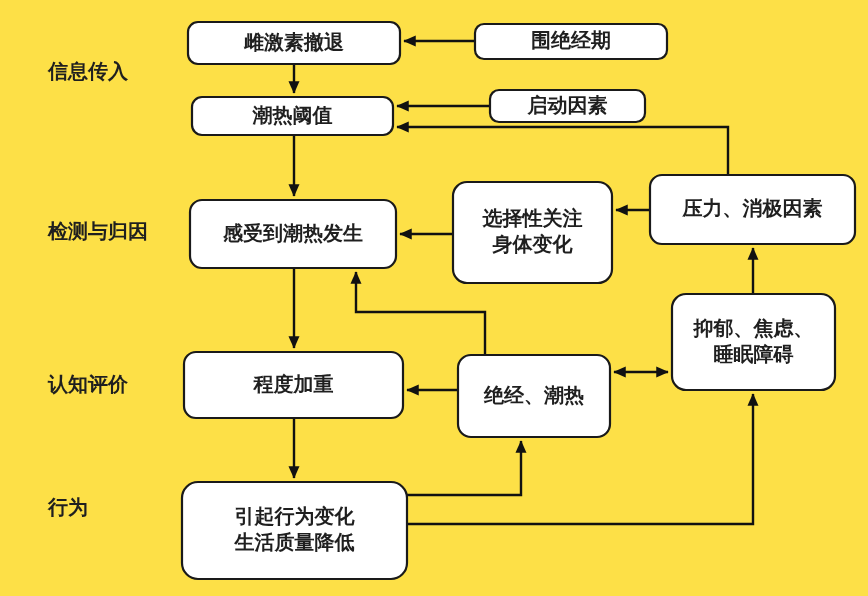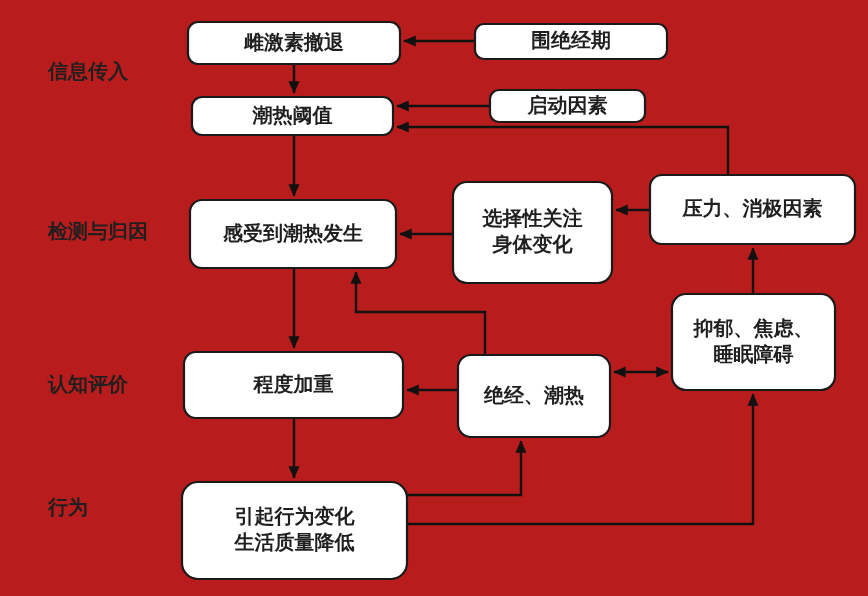--- a/index.html
+++ b/index.html
@@ -7,21 +7,21 @@
     padding: 0;
     background: #ffffff;
   }
   body {
     font-family: "DejaVu Sans", "Liberation Sans", sans-serif;
   }
   #canvas {
     position: relative;
     width: 868px;
     height: 596px;
-    background: #b91c1c;
+    background: #fde047;
     overflow: hidden;
   }
   svg#flow {
     position: absolute;
     left: 0;
     top: 0;
     width: 868px;
     height: 596px;
   }
   .node-rect {

